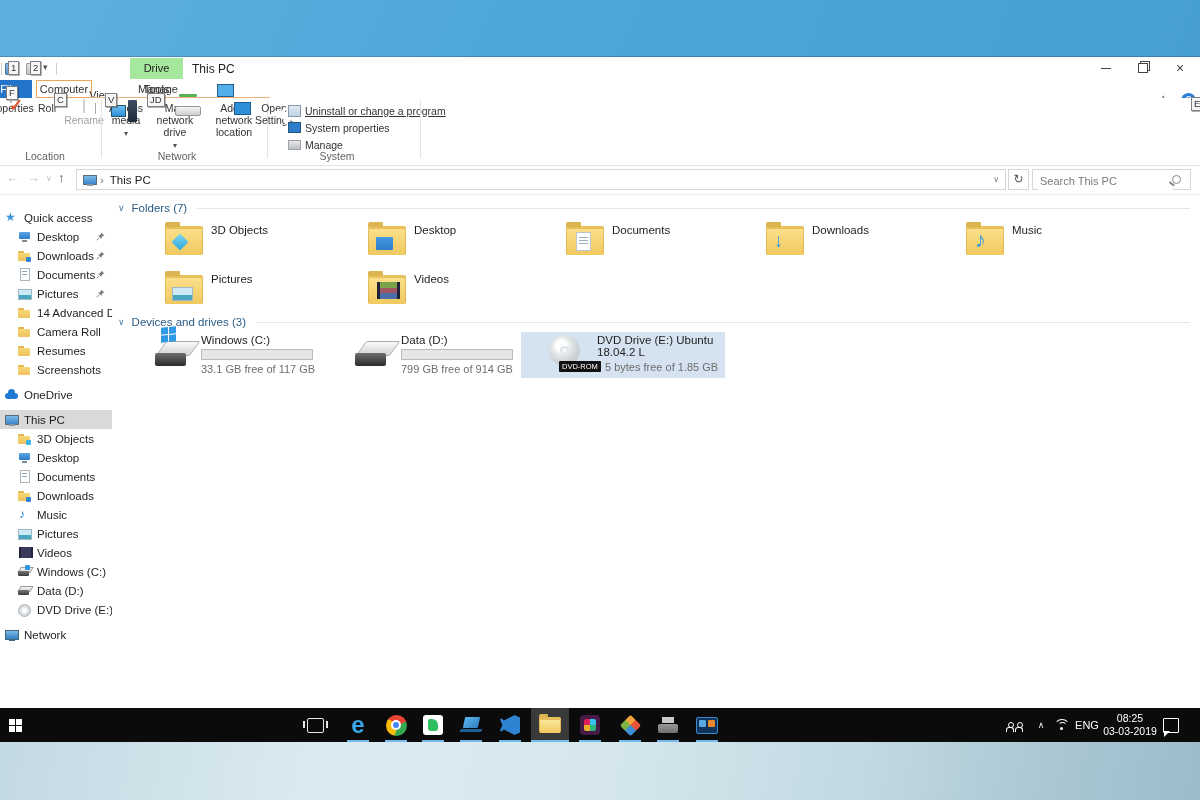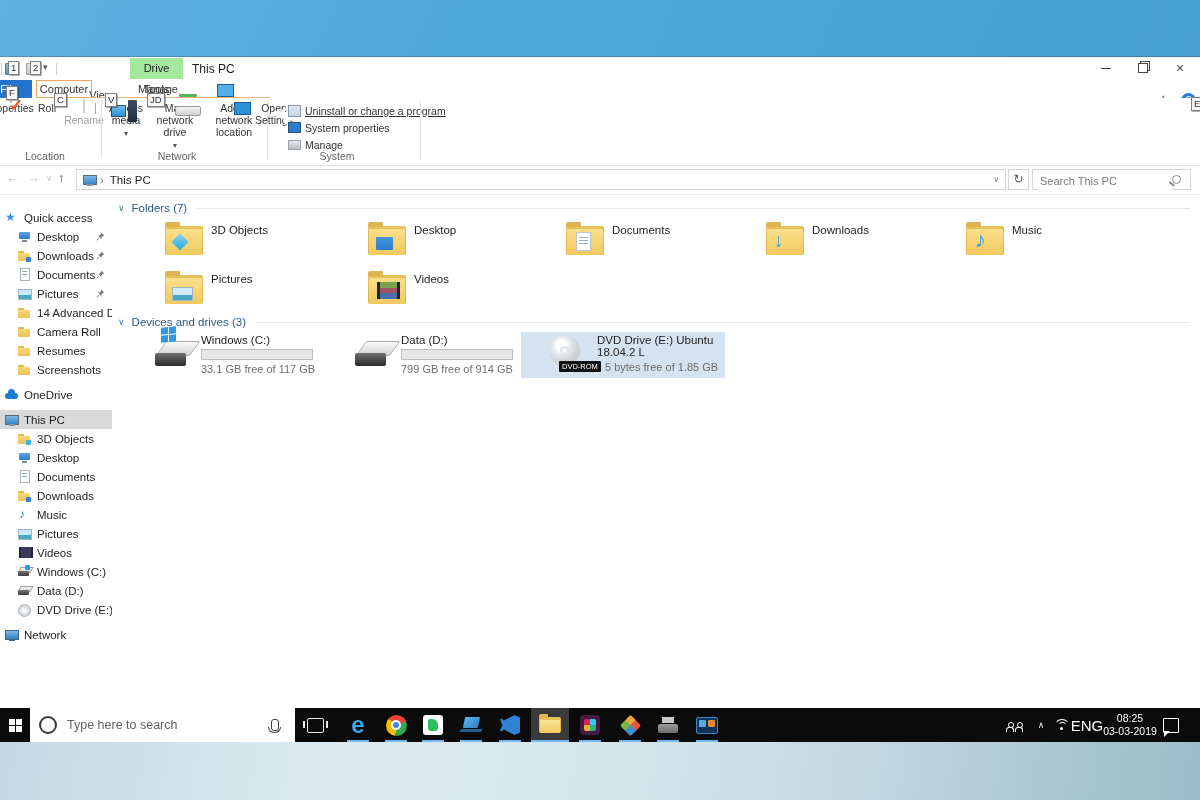--- a/index.html
+++ b/index.html
@@ -204,21 +204,21 @@
   .ppl{position:relative;width:17px;height:13px;}
   .ppl span{position:absolute;bottom:0;width:6px;height:4px;border:1.2px solid #fff;border-bottom:none;border-radius:3px 3px 0 0;}
   .ppl span::before{content:"";position:absolute;left:1px;top:-6px;width:4px;height:4px;border:1.2px solid #fff;border-radius:50%;}
   .ppl .p1{left:0;}.ppl .p2{left:9px;}
   .chevup{font-size:9px;color:#e8e8e8;}
   .wifi{position:relative;width:16px;height:13px;}
   .wifi i{position:absolute;border:1.6px solid transparent;border-top-color:#fff;border-radius:50%;}
   .wifi .a1{left:1px;top:0;width:14px;height:14px;}
   .wifi .a2{left:4.5px;top:3.5px;width:7px;height:7px;}
   .wifi .dt{position:absolute;left:7px;top:8px;width:3px;height:3px;background:#fff;border-radius:50%;border:none;}
-  .lang{font-size:15px;}
+  .lang{font-size:11px;}
   .clock{font-size:10.5px;line-height:13px;text-align:center;}
   .ac{width:14px;height:13px;border:1.5px solid #fff;border-radius:1px;position:relative;}
   .ac::after{content:"";position:absolute;left:0;bottom:-5px;border:3px solid transparent;border-top-color:#fff;border-left-color:#fff;}
 </style>
 </head>
 <body>
 
 <div class="wall-bottom"></div>
 
 <div class="window">
@@ -517,25 +517,20 @@
 
 <div class="taskbar">
   <div class="tb-btn" style="left:0;width:30px;">
     <span class="wf">
         <b></b>
         <b></b>
         <b></b>
         <b></b>
       </span>
   </div>
-  <div class="tb-search">
-    <span class="ring"></span>
-    <input placeholder="Type here to search" style="">
-    <span class="mic"></span>
-  </div>
   <div class="tb-btn" style="left:300px;width:30px;">
       <span class="tv"></span>
     </div>
   <div class="tb-btn" style="left:339px;width:38px;">
       <span class="edge-e">e</span>
       <span class="ul" style="left:8px;width:22px;"></span>
     </div>
   <div class="tb-btn" style="left:377px;width:38px;">
       <span class="chrome"></span>
       <span class="ul" style="left:8px;width:22px;"></span>

